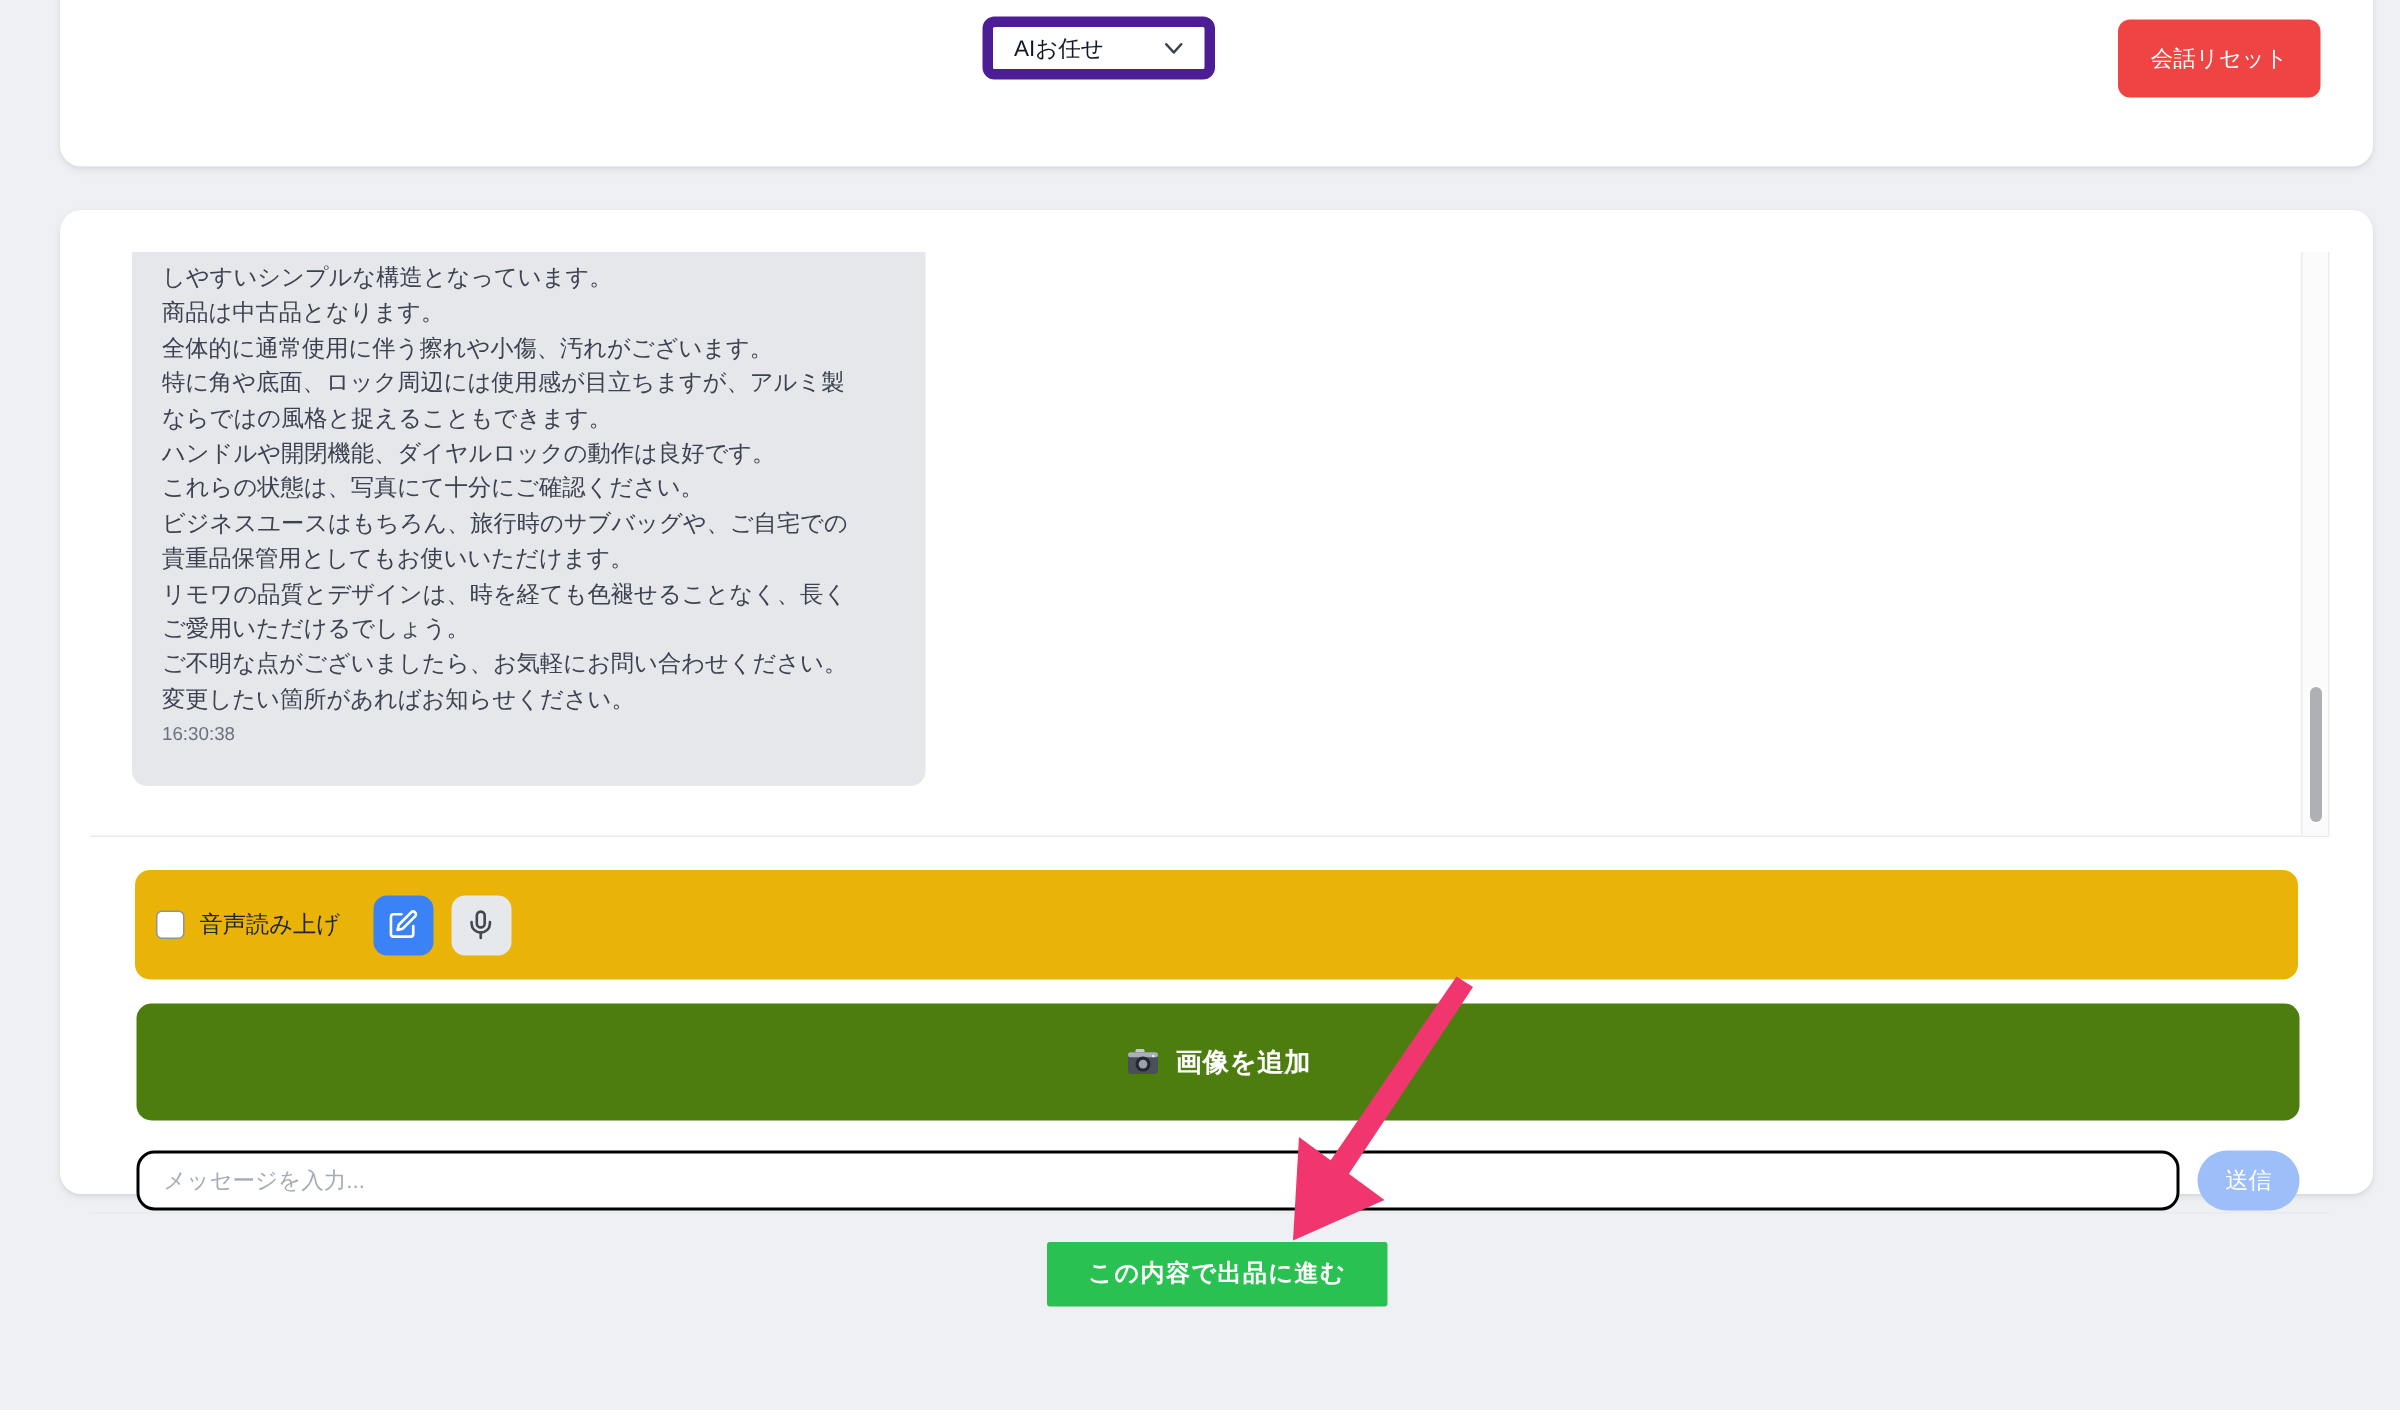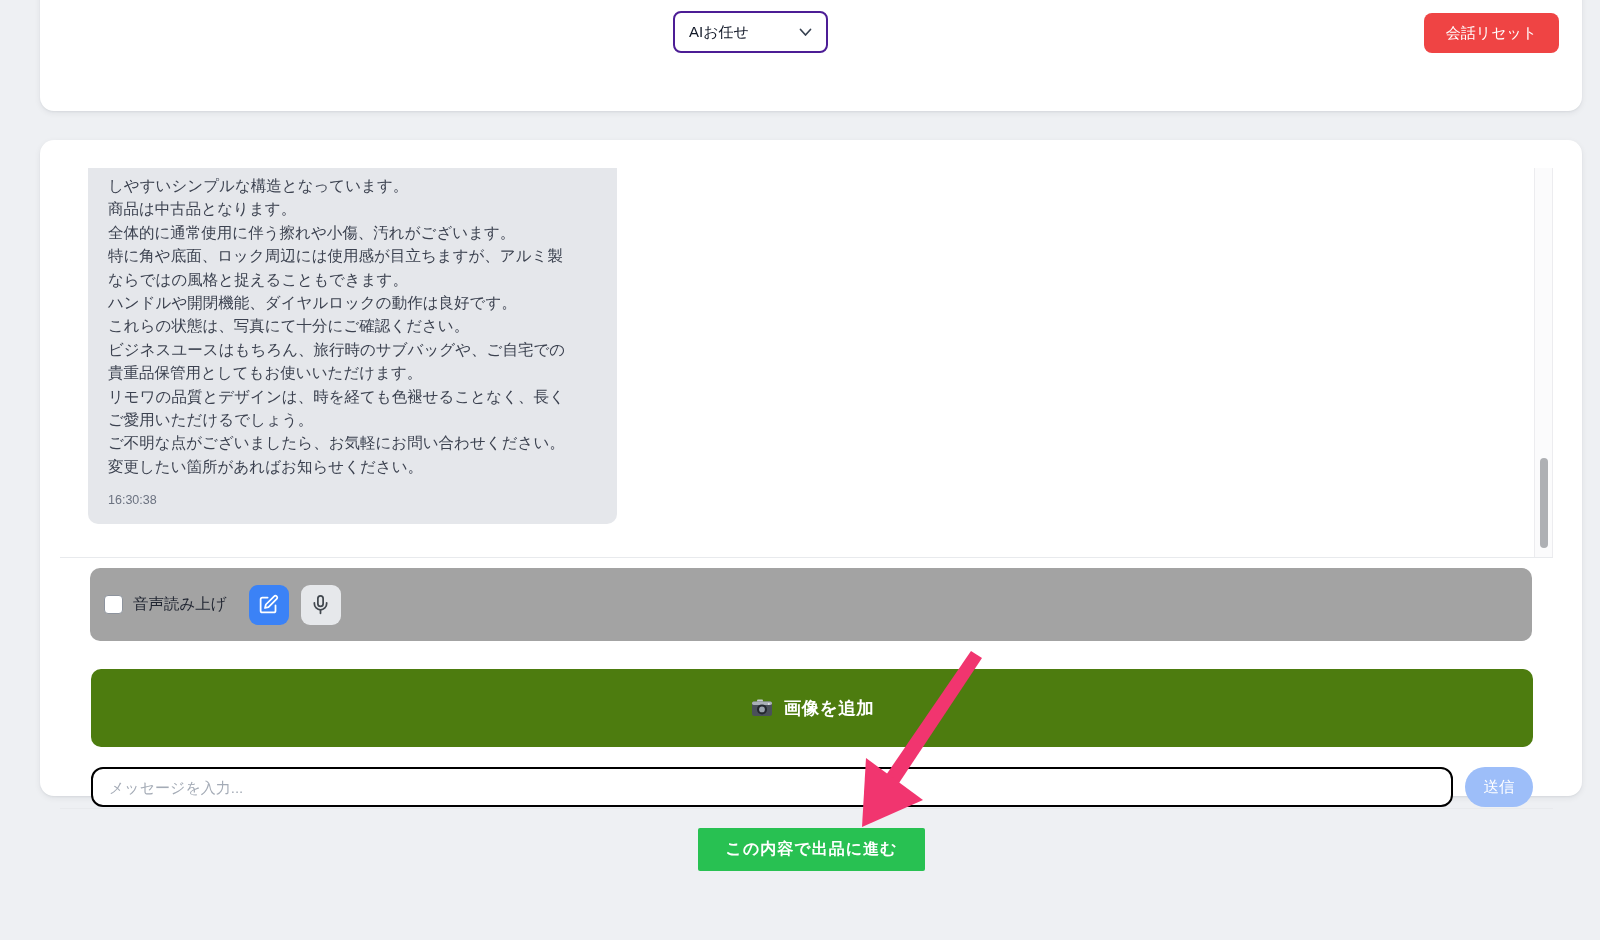--- a/index.html
+++ b/index.html
@@ -7,43 +7,43 @@
   body { background:#eef0f3; font-family:"Liberation Sans","DejaVu Sans",sans-serif; color:#1f2430; }
   .viewport { position:relative; width:1600px; height:940px; overflow:hidden; }
 
   .card { position:absolute; background:#fff; border-radius:14px;
           box-shadow:0 1px 2px rgba(16,24,40,.05), 0 2px 6px rgba(16,24,40,.07); }
   .top-card  { left:40px; top:-24px; width:1542px; height:135px; }
   .main-card { left:40px; top:140px; width:1542px; height:656px; }
 
   
   .ai-select { position:absolute; left:615px; top:35px; width:155px; height:42px;
-               border:2px solid #4c1d95; border-radius:8px; background:#fff;
-               display:flex; align-items:center; padding:0 14px; font-size:15px; color:#111827; cursor:pointer;margin-left:18px; }
+               border:7px solid #4c1d95; border-radius:8px; background:#fff;
+               display:flex; align-items:center; padding:0 14px; font-size:15px; color:#111827; cursor:pointer; }
   .ai-select .chev { margin-left:auto; display:flex; }
-  .reset-btn { position:absolute; left:1372px; top:37px; width:135px; height:40px;
+  .reset-btn { position:absolute; left:1372px; top:37px; width:135px; height:52px;
                border:none; border-radius:8px; background:#ef4444; color:#fff;
                font-size:15px; display:flex; align-items:center; justify-content:center; cursor:pointer;
-               font-family:inherit;margin-left:12px; }
+               font-family:inherit; }
 
   
   .chat-scroll { position:absolute; left:20px; top:28px; width:1493px; height:390px;
                  border-bottom:1px solid #e8eaed; overflow:hidden; }
   .bubble { position:absolute; left:28px; top:0; width:529px; height:356px;
             background:#e5e7eb; border-radius:0 0 10px 10px; padding:6px 20px 12px 20px; }
   .bubble-text { font-size:15.5px; line-height:23.4px; color:#3c4250; white-space:pre-line; }
-  .bubble-time { font-size:12.5px; color:#6b7280; margin-top:15px; }
+  .bubble-time { font-size:12.5px; color:#6b7280; margin-top:4px; }
   .sb-track { position:absolute; right:0; top:0; width:19px; height:390px;
               background:#fbfbfc; border-left:1px solid #ececef; border-right:1px solid #ececef; }
   .sb-thumb { position:absolute; left:5px; top:290px; width:8px; height:90px;
               background:#aeb0b4; border-radius:4px; }
 
   
-  .controls-row { position:absolute; left:50px; top:428px; width:1442px; height:73px;
-                  background:#a3a3a3; border-radius:10px; display:flex; align-items:center; padding-left:14px;text-align:center; }
+  .controls-row { position:absolute; left:50px; top:440px; width:1442px; height:73px;
+                  background:#eab308; border-radius:10px; display:flex; align-items:center; padding-left:14px;text-align:center; }
   .checkbox { width:19px; height:19px; border:1.5px solid #8d939d; border-radius:4px; background:#fff; cursor:pointer; flex:none; }
   .tts-label { font-size:15.5px; color:#1f2430; margin-left:10px; margin-right:22px; }
   .sq-btn { width:40px; height:40px; border:none; border-radius:9px; display:flex;
             align-items:center; justify-content:center; cursor:pointer; }
   .edit-btn { background:#3b82f6; }
   .mic-btn  { background:#e6e8eb; margin-left:12px; }
 
   
   .image-btn { position:absolute; left:51px; top:529px; width:1442px; height:78px;
                border:none; border-radius:10px; background:#4d7c0f; color:#fff;

